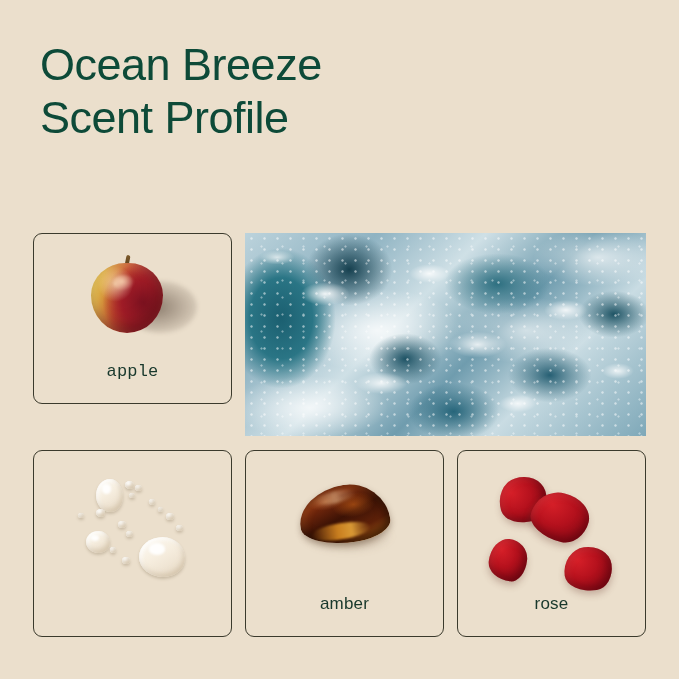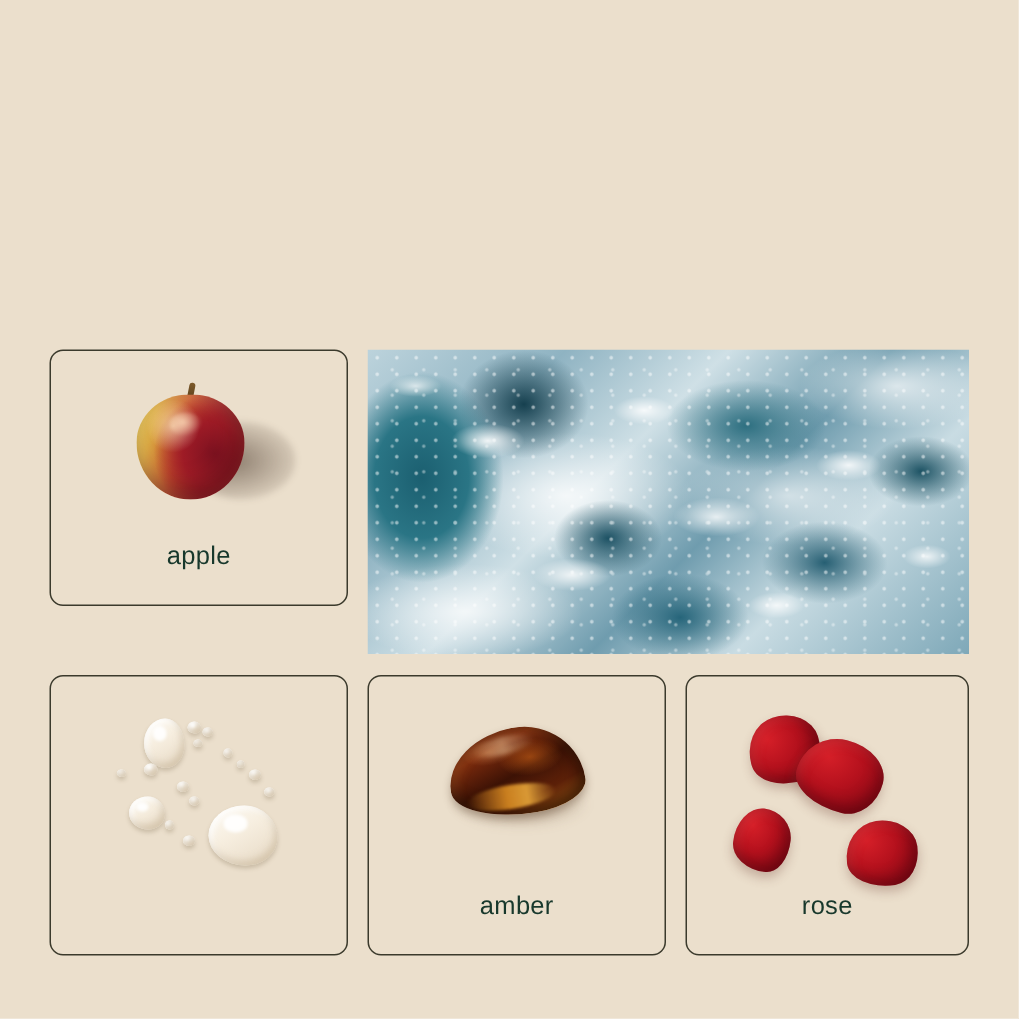--- a/index.html
+++ b/index.html
@@ -41,21 +41,21 @@
     color:#18382c;
     font-size:17px;
     letter-spacing:.2px;
   }
   .art{
     position:absolute;
     left:0;right:0;top:0;bottom:46px;
   }
 
   
-  #card-apple{left:33px;  top:233px; width:199px; height:171px;}
+  #card-apple{left:33px;  top:233px; width:199px; height:171px;font-family:Liberation Mono, monospace;}
   #card-ocean{left:245px; top:233px; width:401px; height:203px;
               border:none;border-radius:0;}
   #card-musk{ left:33px;  top:450px; width:199px; height:187px;}
   #card-amber{left:245px; top:450px; width:199px; height:187px;}
   #card-rose{ left:457px; top:450px; width:189px; height:187px;}
 
   
   .apple-wrap{position:absolute;left:50%;top:52%;transform:translate(-50%,-50%);
               width:120px;height:110px;}
   .apple-shadow{
@@ -180,20 +180,22 @@
     background:
       radial-gradient(ellipse at 32% 28%, #d51f28 0%, #b5111d 42%, #8e0a16 78%, #6d0610 100%);
     box-shadow:0 4px 7px rgba(110,60,50,.30), inset -3px -4px 9px rgba(80,4,12,.55), inset 3px 3px 7px rgba(255,120,120,.18);
   }
 </style>
 </head>
 <body>
 
 <div id="page">
 
+  <div class="title">Ocean Breeze
+Scent Profile</div>
 
   <div class="card" id="card-apple">
     <div class="art">
       <div class="apple-wrap">
         <div class="apple-shadow"></div>
         <div class="apple-stem"></div>
         <div class="apple-body"></div>
         <div class="apple-blush"></div>
       </div>
     </div>

